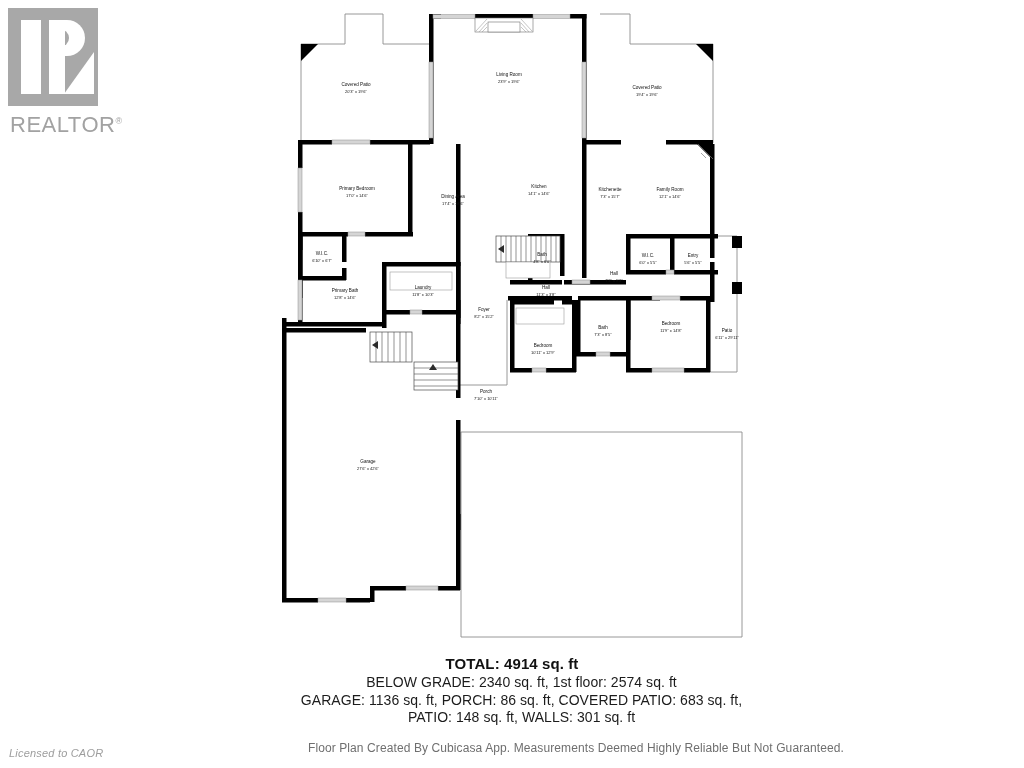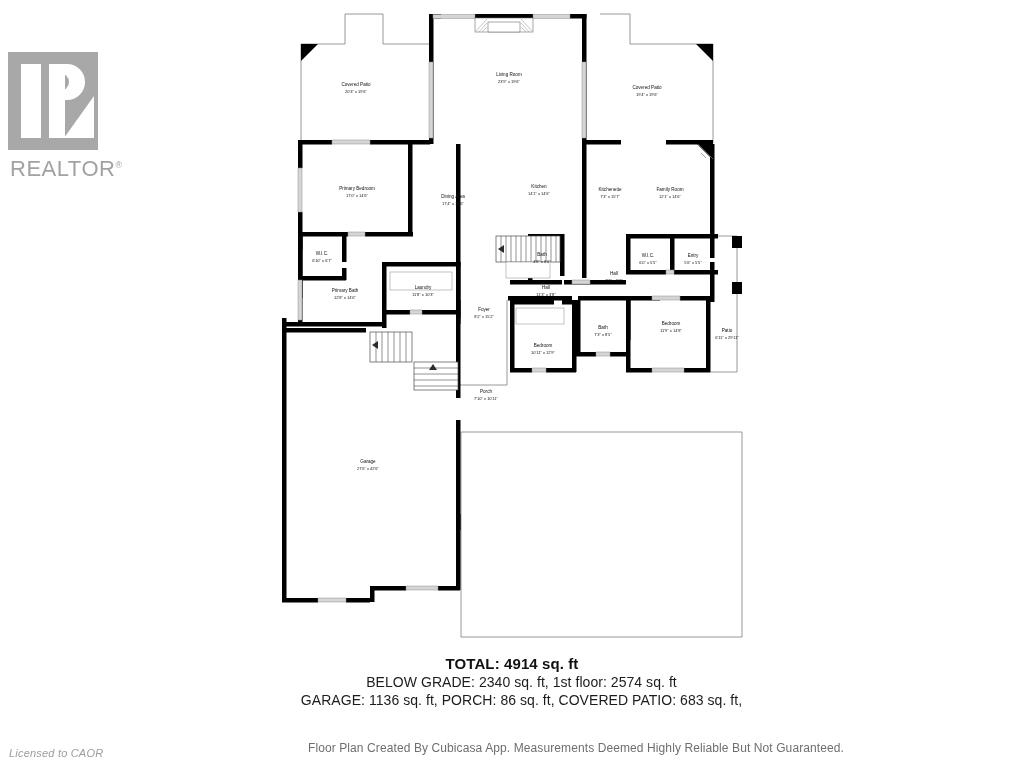--- a/index.html
+++ b/index.html
@@ -17,21 +17,20 @@
     color: #1a1a1a;
   }
 
   
   #realtor-logo {
     position: absolute;
     left: 8px;
     top: 8px;
     width: 118px;
     height: 128px;
-    margin-top: 44px;
   }
   #realtor-mark {
     position: absolute;
     left: 0; top: 0;
     width: 90px;
     height: 98px;
     background: #a8a8a8;
   }
   #realtor-mark .bar {
     position: absolute;
@@ -437,15 +436,16 @@
     <text class="rm rm-dim" x="98" y="469.5">27'6" x 42'6"</text>
   </g>
 
 </svg>
 </div>
 
 <div id="summary">
   <div class="total">TOTAL: 4914 sq. ft</div>
   <div class="line">BELOW GRADE: 2340 sq. ft, 1st floor: 2574 sq. ft</div>
   <div class="line">GARAGE: 1136 sq. ft, PORCH: 86 sq. ft, COVERED PATIO: 683 sq. ft,</div>
+  <div class="line">PATIO: 148 sq. ft, WALLS: 301 sq. ft</div>
 </div>
 
 <div id="credit">Floor Plan Created By Cubicasa App. Measurements Deemed Highly Reliable But Not Guaranteed.</div>
 
 </body></html>

